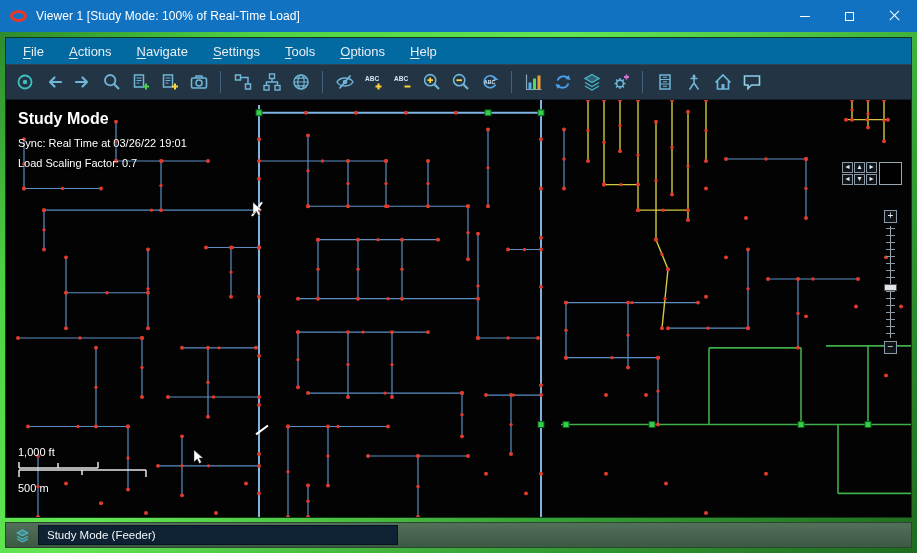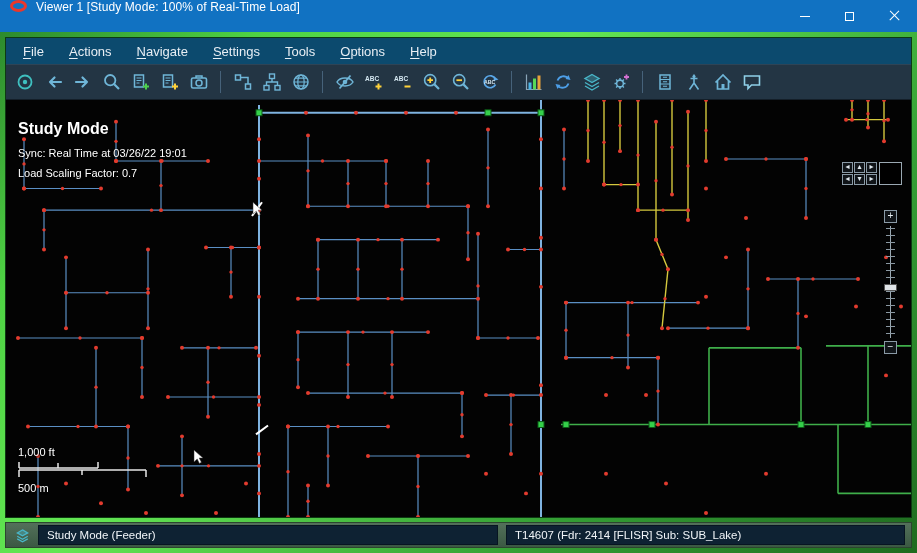--- a/index.html
+++ b/index.html
@@ -1,51 +1,51 @@
 <!DOCTYPE html>
 <html><head>
 <meta charset="utf-8">
 <style>
   *{box-sizing:border-box;margin:0;padding:0;}
   body{background:#444;font-family:"Liberation Sans",sans-serif;}
   .window{width:917px;height:553px;display:flex;flex-direction:column;overflow:hidden;}
 
   
-  .titlebar{flex:0 0 32px;background:#1172c2;display:flex;color:#fff;}
+  .titlebar{flex:0 0 32px;background:#1172c2;display:flex;align-items:center;color:#fff;}
   .oracle-logo{width:17px;height:12px;margin:0 9px 0 10px;border:3px solid #e8382c;border-radius:50%;flex:0 0 auto;}
   .title{font-size:12px;letter-spacing:.1px;}
   .win-btns{margin-left:auto;display:flex;height:100%;}
   .wb{width:45px;display:flex;align-items:center;justify-content:center;position:relative;cursor:default;}
   .min-glyph{width:10px;height:1px;background:#fff;display:block;}
   .max-glyph{width:9px;height:9px;border:1px solid #fff;display:block;}
   .x-bar{position:absolute;width:13px;height:1.4px;background:#fff;left:16px;top:15px;}
   .x1{transform:rotate(45deg);}
   .x2{transform:rotate(-45deg);}
 
   
   .frame{flex:1;min-height:0;padding:5px;display:flex;flex-direction:column;gap:4px;
     background:linear-gradient(135deg,#2d8a2d 0%,#4fd344 18%,#63e653 40%,#35a035 72%,#1f6b1f 100%);}
   .inner{flex:1;min-height:0;display:flex;flex-direction:column;background:#1e2e3c;border:1px solid #0d3a12;}
 
   
-  .menubar{flex:0 0 26px;display:flex;align-items:center;gap:25px;padding-left:17px;background:#0c4a6e;color:#e8eef4;font-size:13px;}
+  .menubar{flex:0 0 26px;display:flex;align-items:center;gap:25px;padding-left:17px;background:#0369a1;color:#e8eef4;font-size:13px;}
   .menu-item{cursor:default;}
   .menu-item u{text-underline-offset:2px;}
 
   
   .toolbar{flex:0 0 36px;display:flex;align-items:center;gap:2px;padding:0 5px;background:#233544;
     border-top:1px solid #2e4456;border-bottom:1px solid #141f29;}
   .tbi{width:27px;height:26px;display:flex;align-items:center;justify-content:center;}
   .tbi svg{width:20px;height:20px;display:block;}
   .sep{width:1px;height:22px;background:#46627a;margin:0 6px;flex:0 0 auto;}
 
   
   .map{flex:1;min-height:0;position:relative;background:#030303;overflow:hidden;}
   .net{position:absolute;inset:0;width:100%;height:100%;}
-  .overlay{position:absolute;top:20px;left:12px;color:#fff;text-shadow:0 1px 2px #000;}
+  .overlay{position:absolute;top:10px;left:12px;color:#fff;text-shadow:0 1px 2px #000;}
   .ov-title{font-size:16px;font-weight:bold;margin-bottom:9px;}
   .ov-line{font-size:11px;margin-bottom:8px;}
 
   .pan{position:absolute;top:62px;right:9px;display:flex;align-items:flex-start;}
   .pan-grid{display:grid;grid-template-columns:repeat(3,11px);grid-auto-rows:11px;gap:1px;}
   .pan-btn{background:#101418;border:1px solid #8a9aa6;color:#dfe8ee;font-size:8px;line-height:8px;text-align:center;cursor:default;}
   .pan-preview{width:23px;height:23px;background:#000;border:1px solid #9aa8b2;margin-left:2px;}
 
   .zoomctl{position:absolute;top:110px;right:13px;width:15px;display:flex;flex-direction:column;align-items:center;}
   .zbtn{width:13px;height:13px;background:#101418;border:1px solid #8a9aa6;color:#e8f0f5;font-size:10px;line-height:10px;text-align:center;cursor:default;}
@@ -58,21 +58,21 @@
   .scale{position:absolute;left:12px;bottom:23px;color:#fff;font-size:11px;text-shadow:0 1px 2px #000;}
   .scale svg{display:block;margin:3px 0;}
 
   
   .statusbar{flex:0 0 26px;display:flex;align-items:center;gap:8px;padding:0 4px;
     background:linear-gradient(#53705a,#3b5943);border:1px solid #2c452f;}
   .sb-icon{width:16px;height:16px;display:flex;align-items:center;justify-content:center;margin-left:4px;}
   .sb-icon svg{width:15px;height:15px;}
   .sb-field{height:20px;background:#0e2233;border:1px solid #071521;color:#f0f4f8;font-size:11.5px;
     display:flex;align-items:center;padding:0 8px;white-space:nowrap;overflow:hidden;}
-  .sb-mode{width:460px;}
+  .sb-mode{width:360px;}
   .sb-sel{flex:1;margin-right:2px;}
 </style>
 </head>
 <body>
 
 <div class="window">
 
   <div class="titlebar">
     <span class="oracle-logo"></span>
     <span class="title">Viewer 1 [Study Mode: 100% of Real-Time Load]</span>
@@ -697,17 +697,16 @@
 
     <div class="statusbar">
       <span class="sb-icon">
         <svg viewBox="0 0 20 20">
             <path d="M10 2.5 L17 6.5 L10 10.5 L3 6.5 Z" fill="#49b6c8" fill-opacity="0.4" stroke="#49b6c8" stroke-width="1.6"></path>
             <path d="M3 11 L10 15 L17 11" fill="none" stroke="#49b6c8" stroke-width="1.6"></path>
             <path d="M3 14.5 L10 18.5 L17 14.5" fill="none" stroke="#49b6c8" stroke-width="1.6"></path>
           </svg>
       </span>
       <div class="sb-field sb-mode">Study Mode (Feeder)</div>
-      <div class="sb-field sb-sel">T14607 (Fdr: 2414 [FLISR] Sub: SUB_Lake)</div>
     </div>
   </div>
 
 </div>
 
 </body></html>

